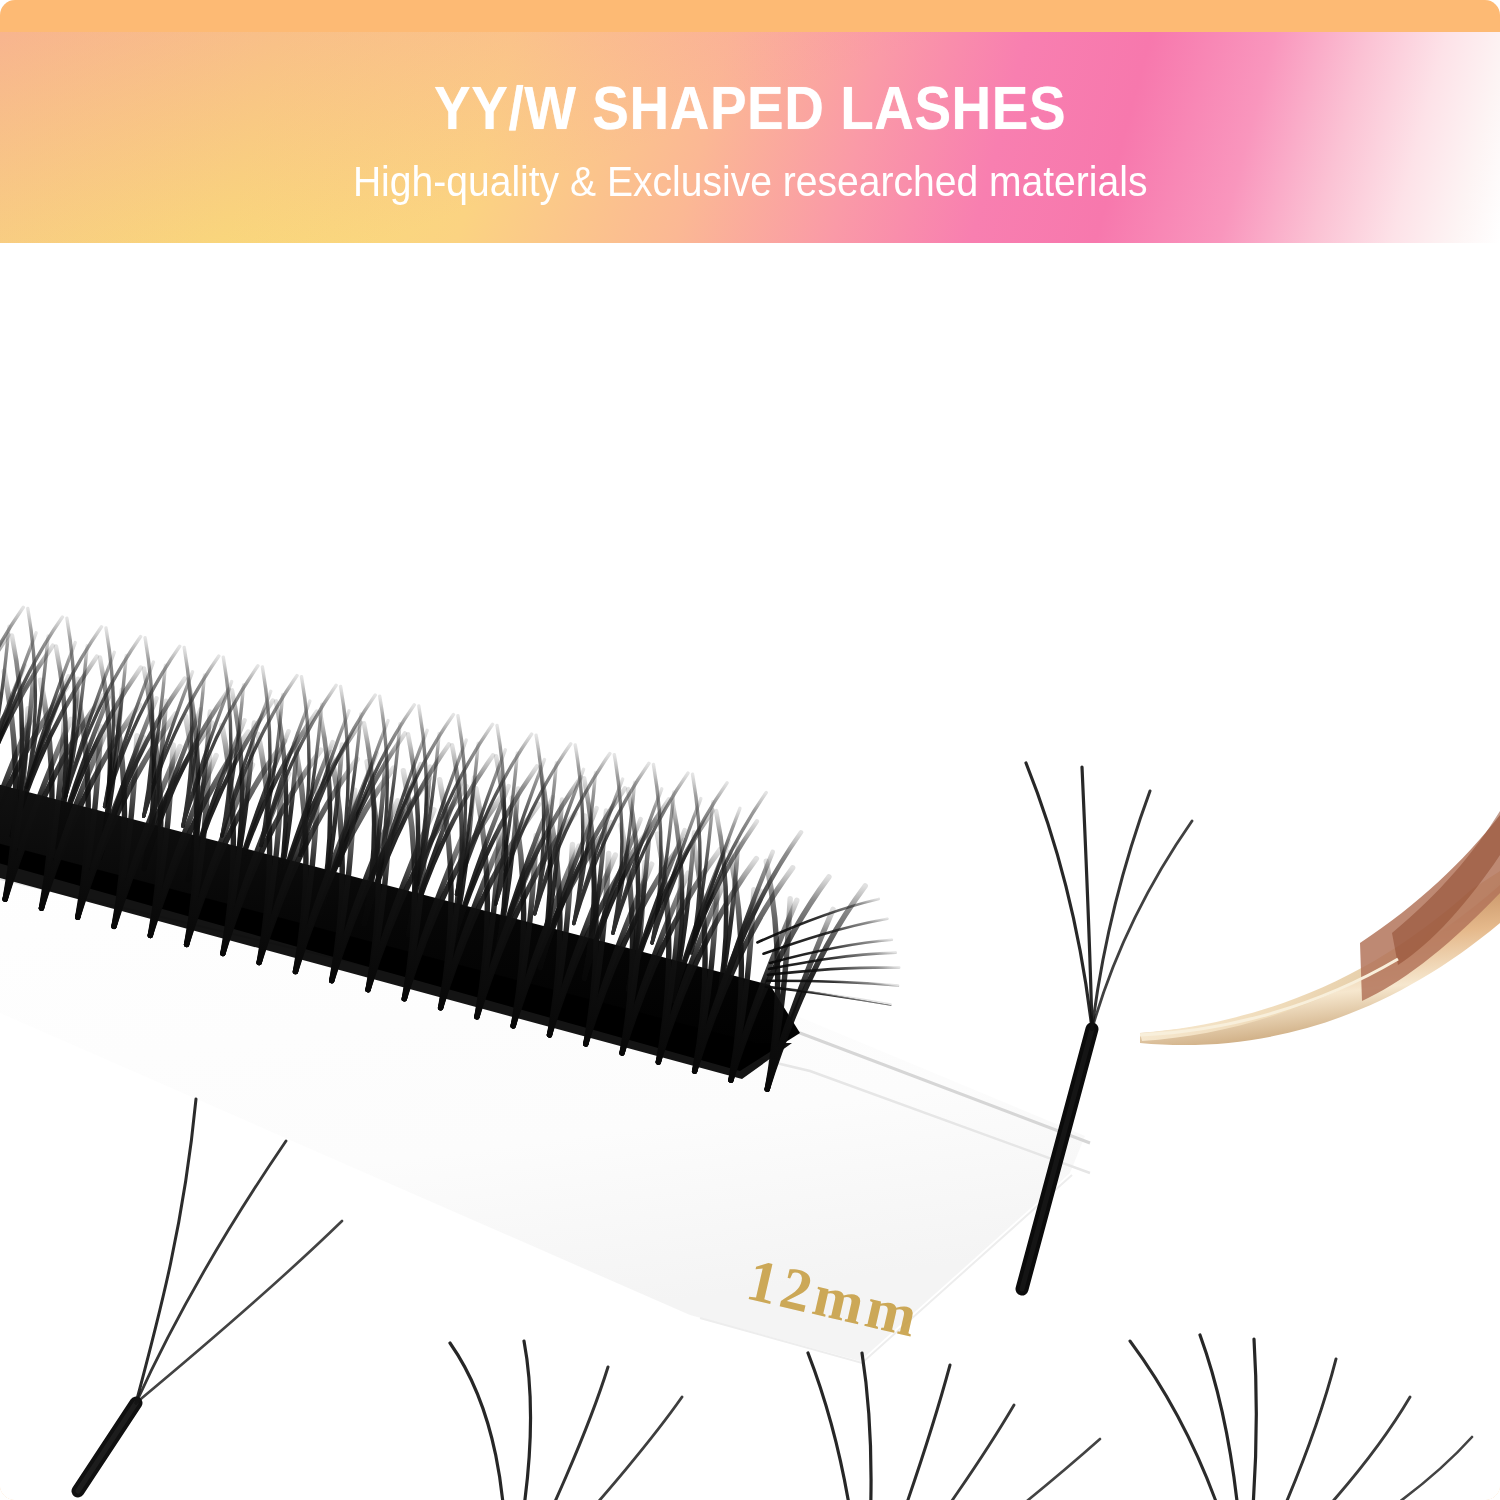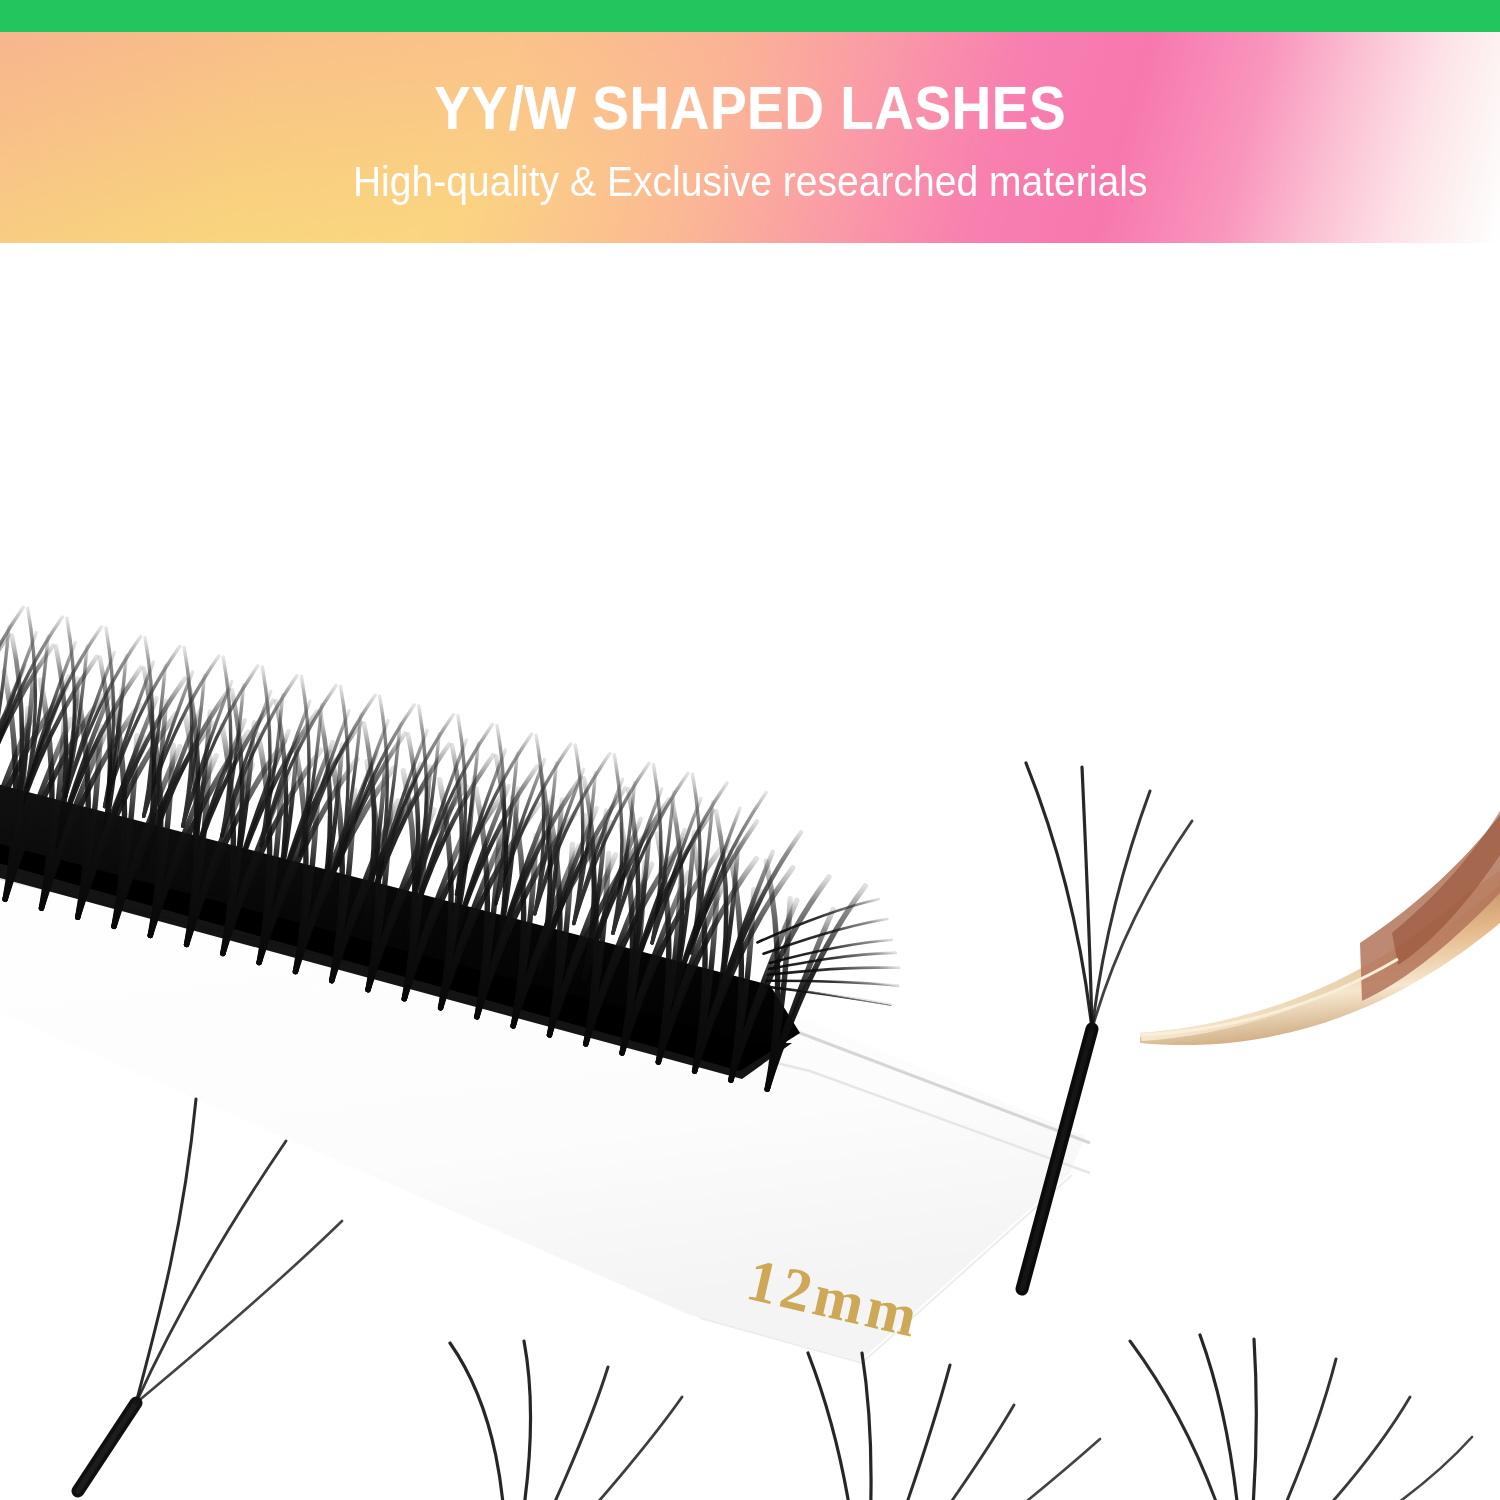--- a/index.html
+++ b/index.html
@@ -3,21 +3,21 @@
 <meta charset="utf-8">
 <style>
   html,body{margin:0;padding:0;background:#fff;}
   body{
     width:1500px;height:1500px;
     font-family:"Liberation Sans", sans-serif;
     overflow:hidden;position:relative;
   }
 
   
-  #page{position:absolute;inset:0;background:#22c55e;overflow:hidden;}
+  #page{position:absolute;inset:0;background:#fdba74;overflow:hidden;border-radius:15px;}
 
   
   #banner{
     position:absolute;left:0;top:32px;width:1500px;height:211px;
     background:
       linear-gradient(105deg,
         #f8dd7a 0%,
         #f9dc79 18%,
         #fbd382 33%,
         #fbb894 47%,

